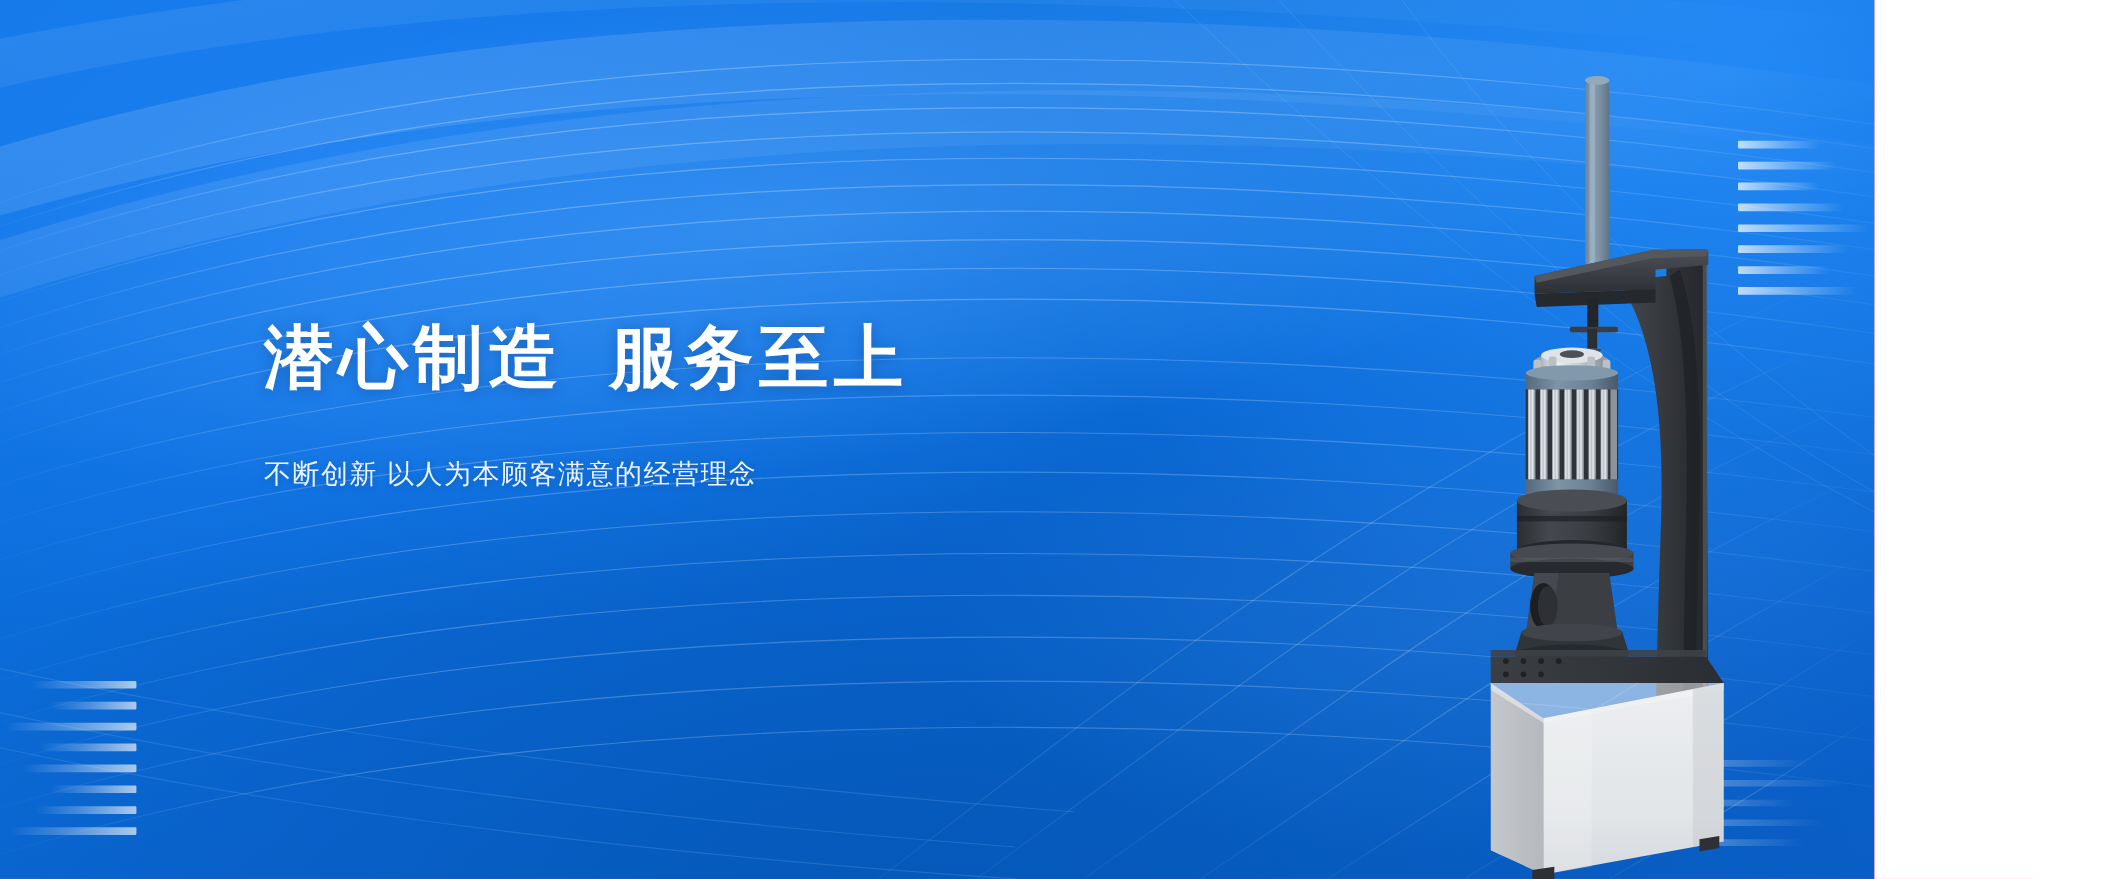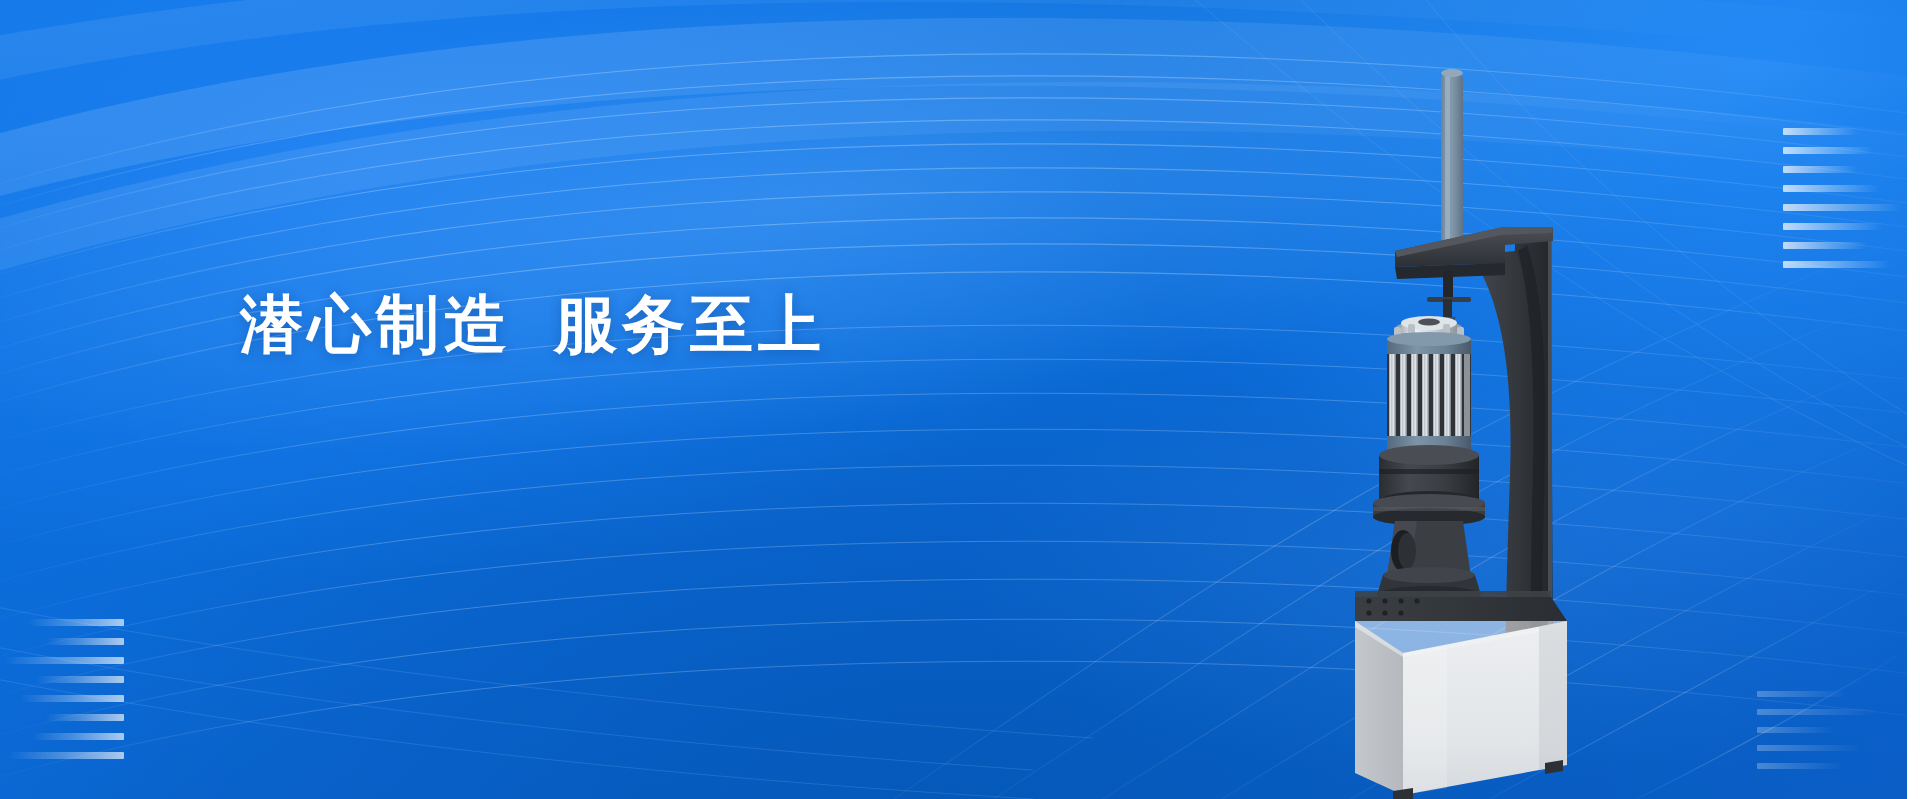--- a/index.html
+++ b/index.html
@@ -2,23 +2,22 @@
 <html><head>
 <meta charset="utf-8">
 <title>Banner</title>
 <style>
   * { margin:0; padding:0; box-sizing:border-box; }
   html,body{
     width:1920px; height:799px; overflow:hidden;
     font-family:"Liberation Sans","DejaVu Sans",sans-serif;
   }
   #banner{
-    position:relative; width:1907px; height:799px; overflow:hidden;
+    position:relative; width:1704px; height:799px; overflow:hidden;
     background:#ec4899;
-    font-family:Liberation Serif, serif;
   }
 
   
   .bg-base{
     position:absolute; inset:0;
     background:
       radial-gradient(ellipse 1400px 700px at 18% 18%, #1b7ef0 0%, rgba(27,126,240,0) 62%),
       radial-gradient(ellipse 1100px 900px at 92% 8%,  #2389f5 0%, rgba(35,137,245,0) 60%),
       radial-gradient(ellipse 1500px 800px at 50% 105%, #0558b8 0%, rgba(5,88,184,0) 65%),
       linear-gradient(165deg,#1178e4 0%,#0c6edb 40%,#0a64cf 72%,#0a5ec6 100%);
@@ -162,20 +161,21 @@
       <path d="M-40,640 C260,700 620,742 1040,770"></path>
       <path d="M-40,672 C260,732 620,774 1040,799"></path>
       <path d="M-40,600 C280,664 660,708 1100,738"></path>
     </g>
   </svg>
 
   <div class="copy">
     <h1 class="headline"><span>潜心制造</span><span class="gap"></span><span>服务至上</span></h1>
 
     <p class="sub">
+      <span class="l2">不断创新 以人为本顾客满意的经营理念</span>
     </p>
   </div>
 
   <div class="bars" id="bars-top-right">
       <div class="bar" style="width: 74px;"></div>
       <div class="bar" style="width: 90px;"></div>
       <div class="bar" style="width: 74px;"></div>
       <div class="bar" style="width: 96px;"></div>
       <div class="bar" style="width: 118px;"></div>
       <div class="bar" style="width: 100px;"></div>

